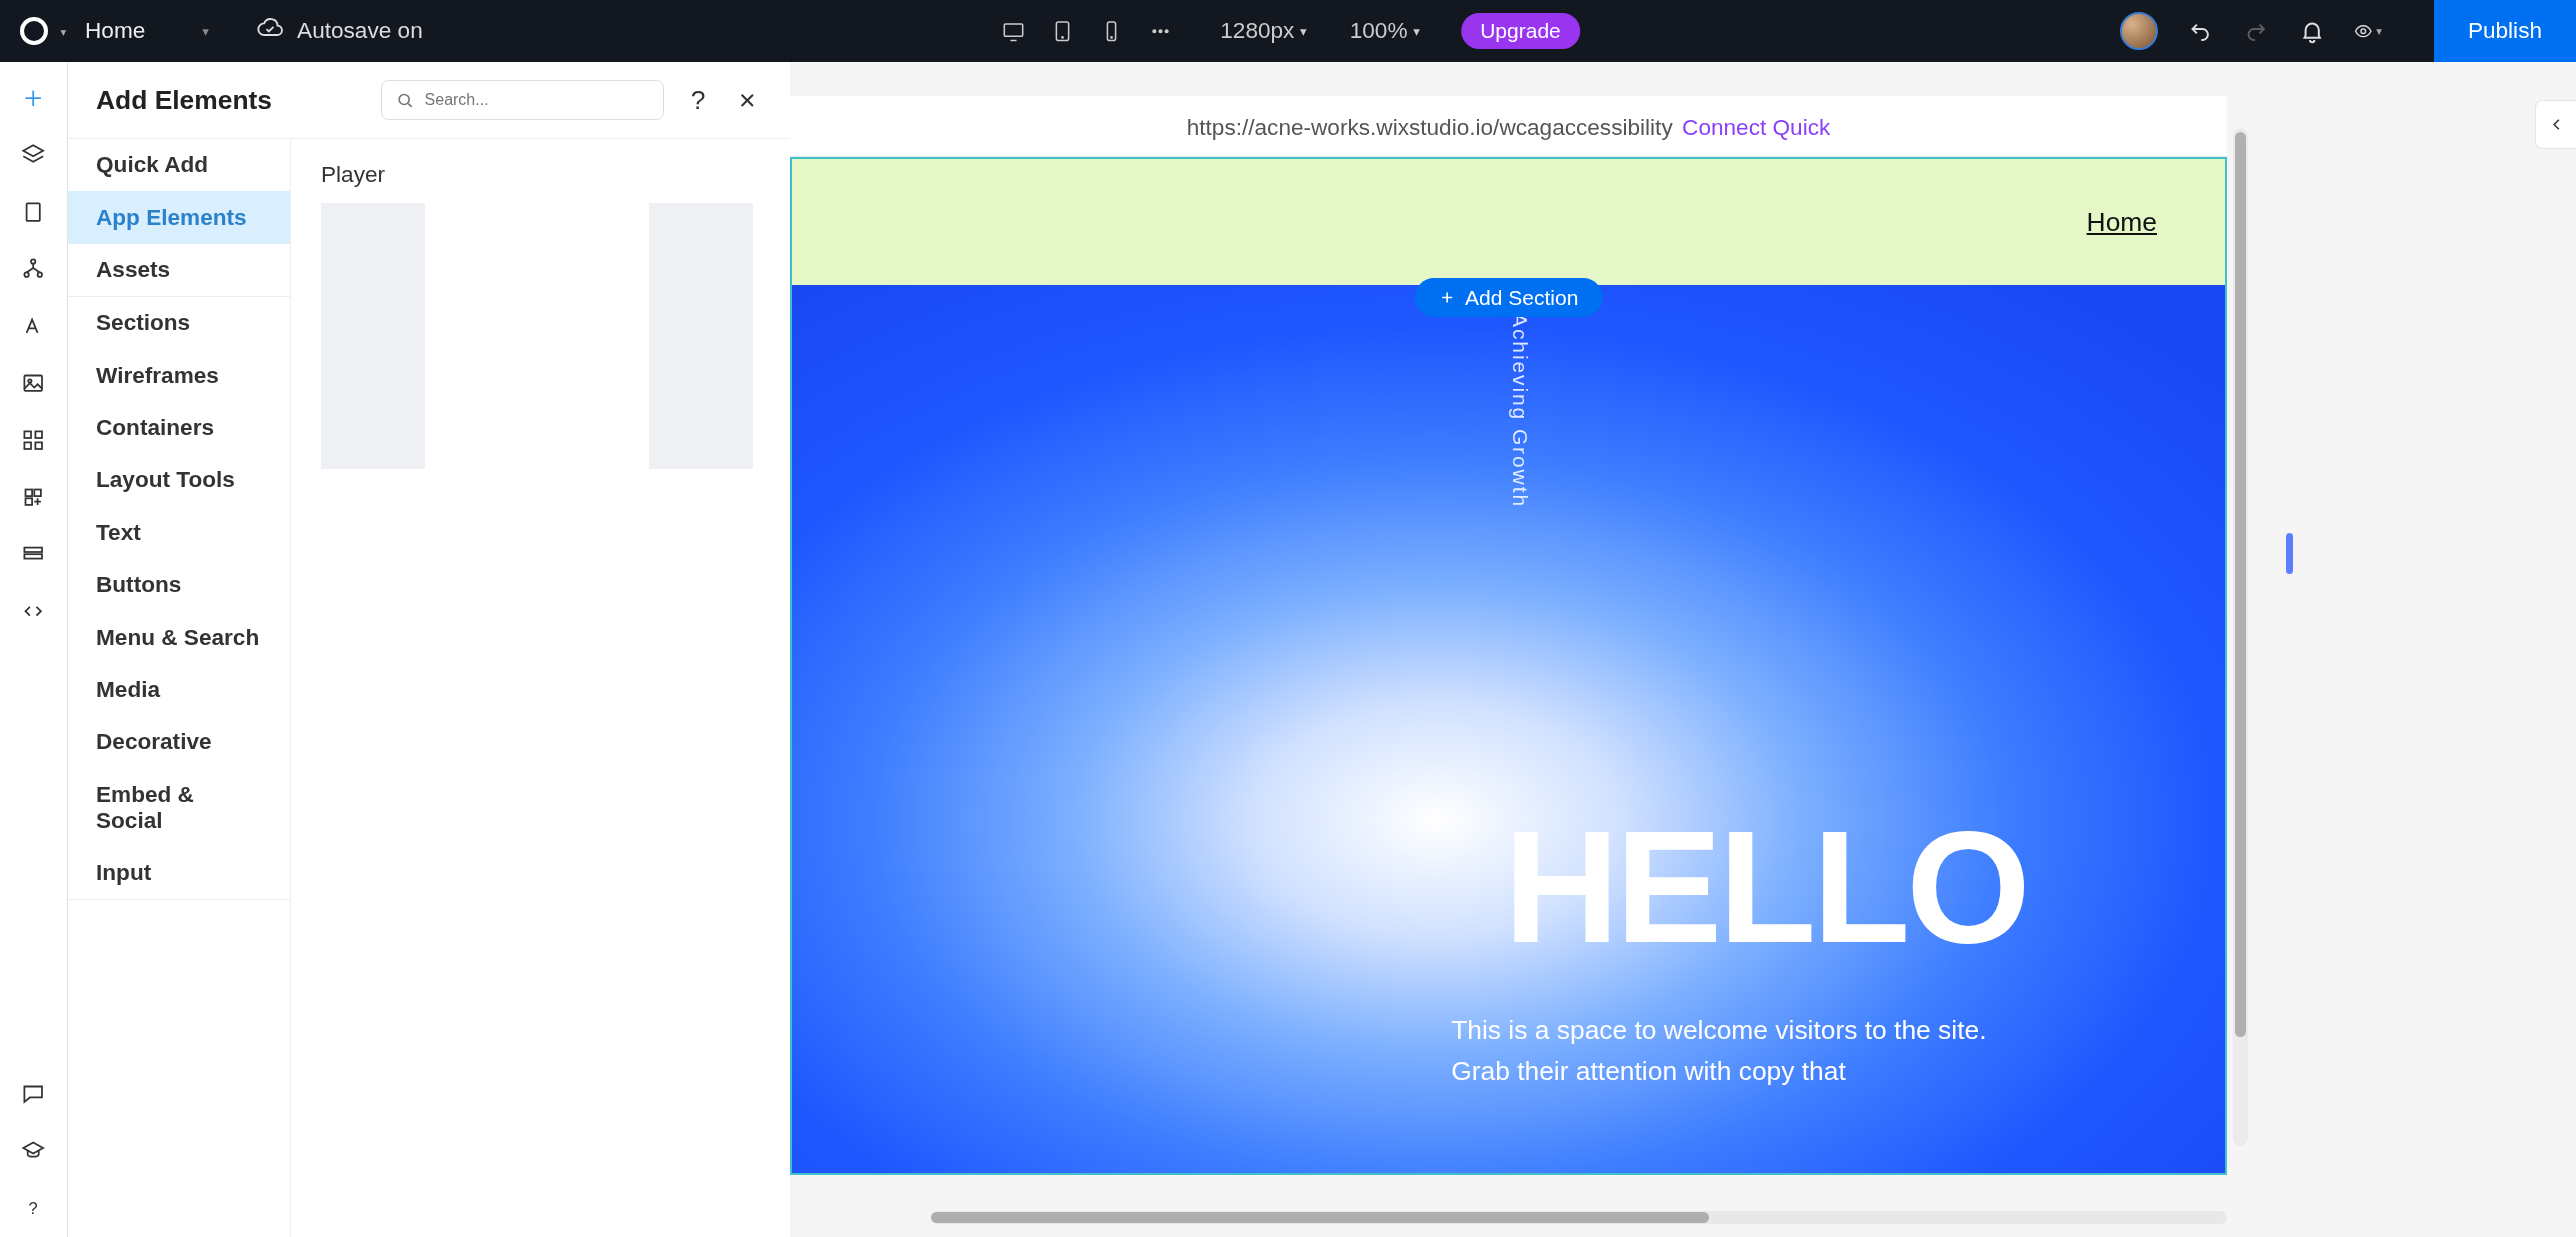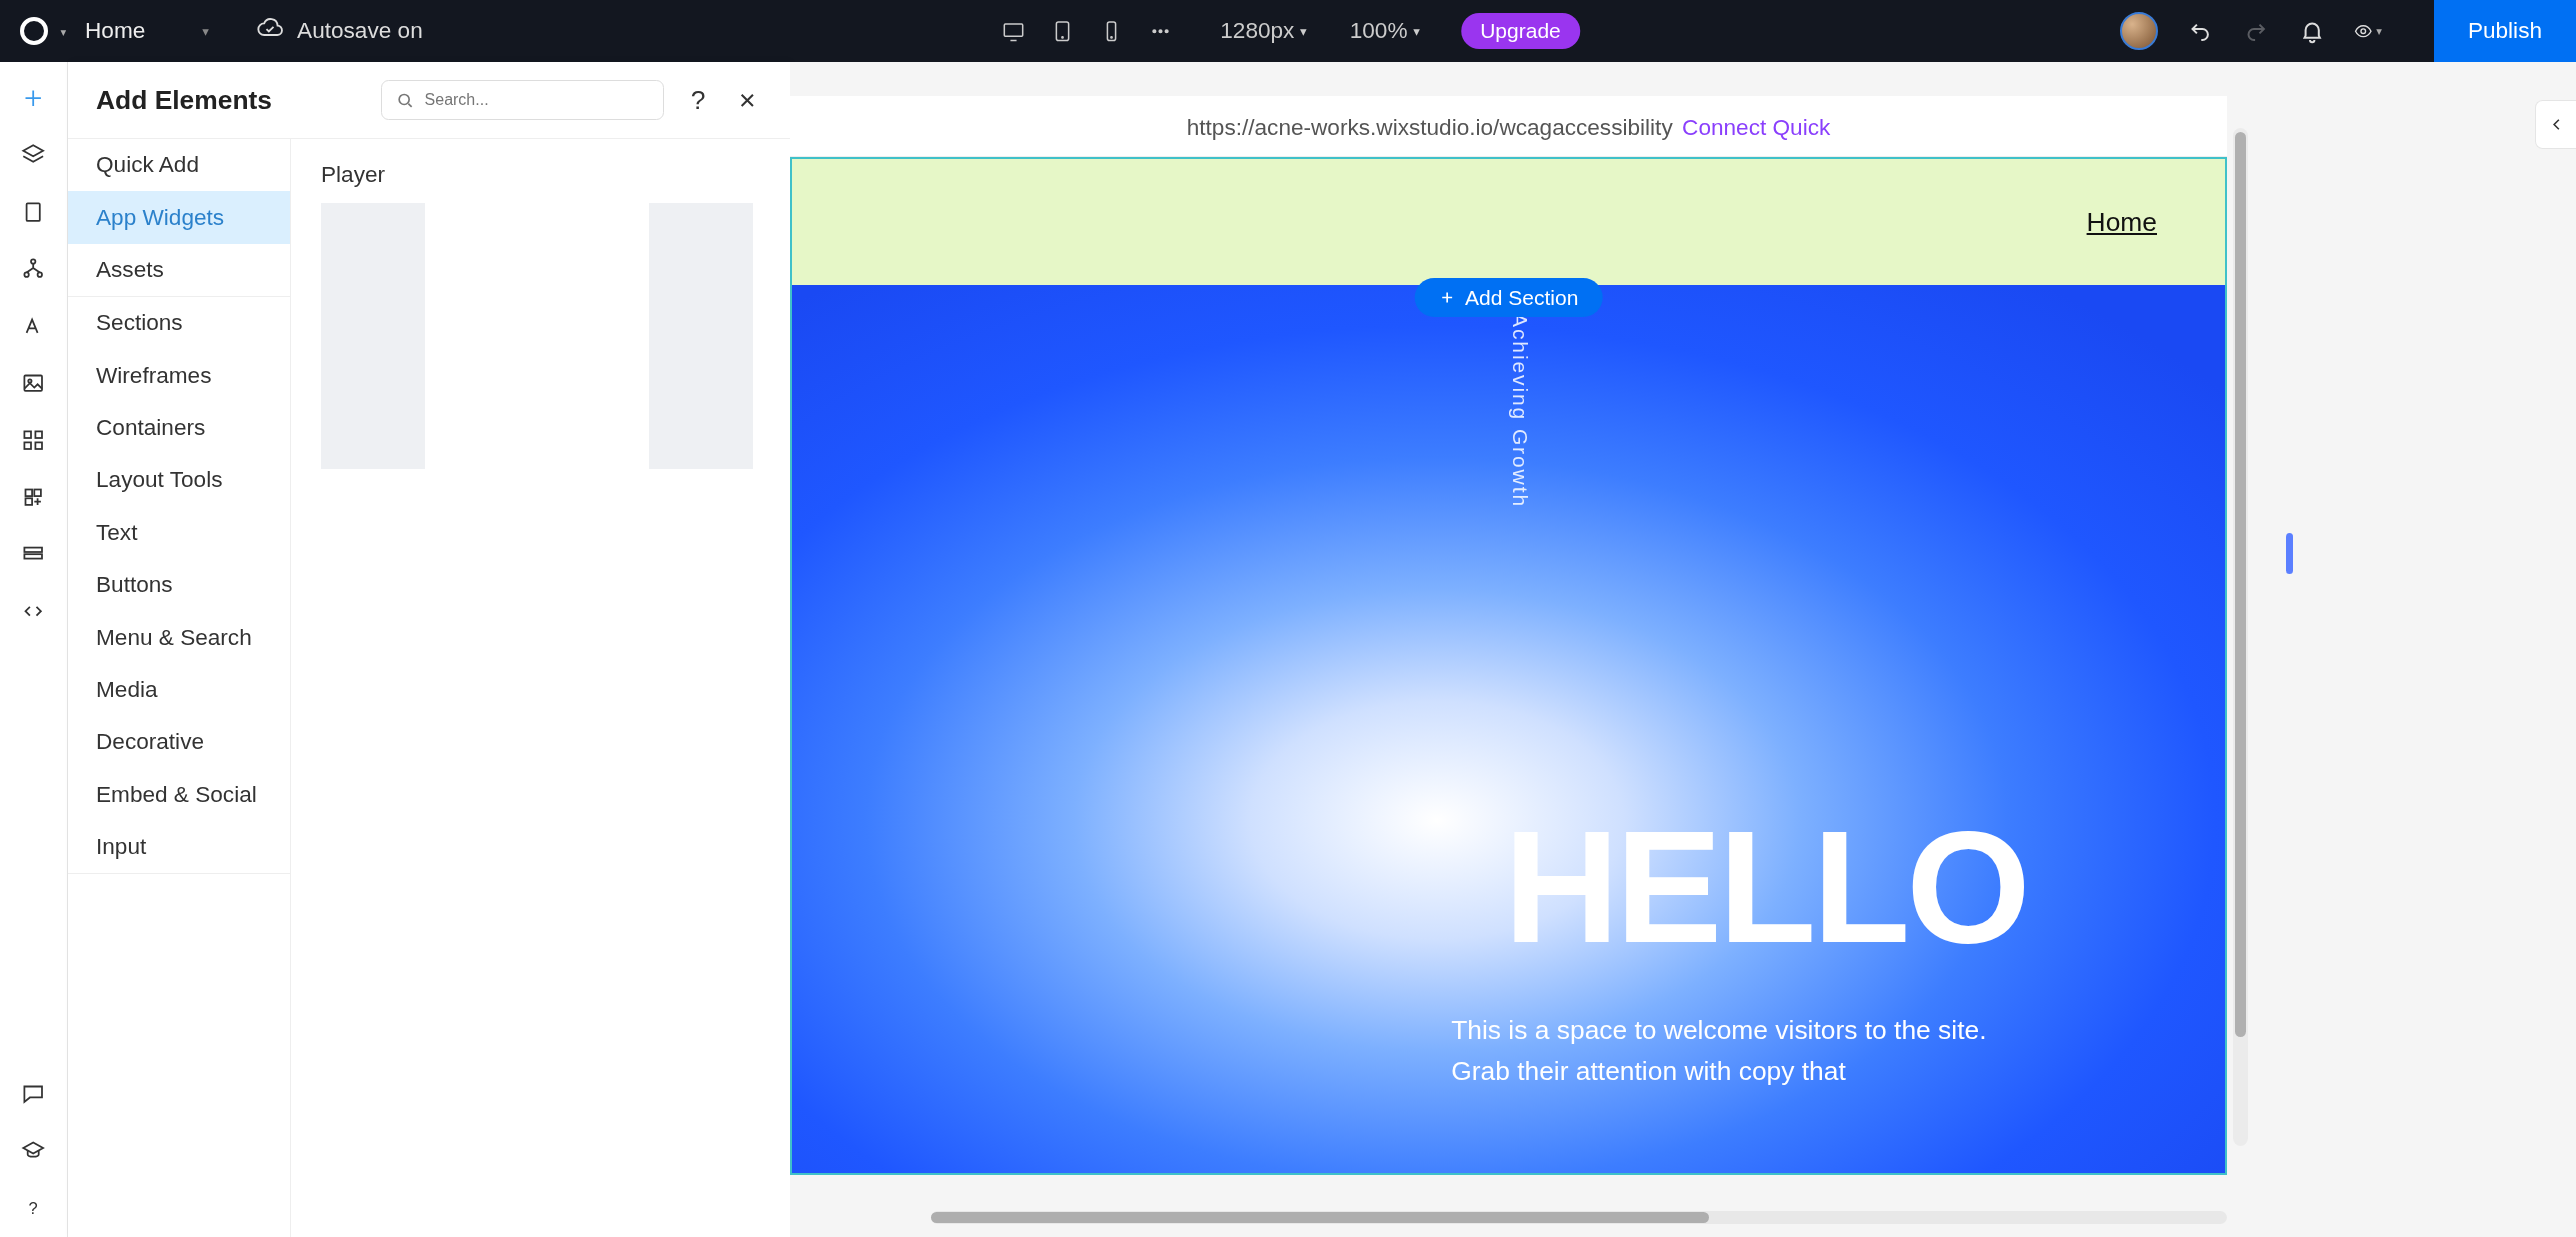--- a/index.html
+++ b/index.html
@@ -36,21 +36,21 @@
 .add-panel { position:absolute; top:62px; left:68px; width:722px; bottom:0; background:#fff; display:flex; flex-direction:column; box-shadow: 1.9px 0 7.5px rgba(0,0,0,0.06); }
 .panel-header { height:77px; display:flex; align-items:center; padding:0 28px; border-bottom:0.9px solid #eee; gap:19px; }
 .panel-title { font-size:26.4px; font-weight:700; color:#222; flex:0 0 auto; margin-right:auto; }
 .search { display:flex; align-items:center; gap:9.4px; border:0.9px solid #ddd; border-radius:7.5px; padding:7.5px 13.2px; width:283px; }
 .search svg { width:22.6px; height:22.6px; stroke:#777; fill:none; stroke-width:2; }
 .search input { border:none; outline:none; font-size:16px; color:#555; width:100%; }
 .hdr-icon { width:30px; height:30px; display:flex; align-items:center; justify-content:center; color:#333; font-size:26.4px; }
 .hdr-icon svg { width:22.6px; height:22.6px; stroke:#333; stroke-width:2.2; fill:none; }
 
 .panel-body { flex:1; display:flex; overflow:hidden; }
-.cat-col { width:223px; border-right:0.9px solid #eee; overflow-y:auto; }
+.cat-col { width:223px; border-right:0.9px solid #eee; overflow-y:auto;font-weight:bold; }
 .cat-group { border-bottom:0.9px solid #eee; padding:0; }
 .cat-item { padding:13.2px 28px; font-size:22.6px; color:#333; cursor:pointer; }
 .cat-item.selected { background:#daeffe; color:#2b81cb; }
 .preview-col { flex:1; padding:22.6px 30px; }
 .preview-label { font-size:22.6px; color:#333; margin-bottom:15px; }
 .preview-box { width:432px; height:266px; background:#eef0f3; border-radius:3.8px; display:flex; }
 .preview-box .a { width:104px; background:#eef0f3; }
 .preview-box .b { flex:1; background:#fff; }
 .preview-box .c { width:104px; background:#eef0f3; }
 
@@ -270,21 +270,21 @@
     <div class="hdr-icon">
         <svg viewBox="0 0 24 24">
           <path d="M6 6l12 12M18 6L6 18"></path>
         </svg>
       </div>
   </div>
   <div class="panel-body">
     <div class="cat-col">
       <div class="cat-group">
         <div class="cat-item">Quick Add</div>
-        <div class="cat-item selected">App Widgets</div>
+        <div class="cat-item selected">App Elements</div>
         <div class="cat-item">Assets</div>
       </div>
       <div class="cat-group">
         <div class="cat-item">Sections</div>
         <div class="cat-item">Wireframes</div>
         <div class="cat-item">Containers</div>
         <div class="cat-item">Layout Tools</div>
         <div class="cat-item">Text</div>
         <div class="cat-item">Buttons</div>
         <div class="cat-item">Menu &amp; Search</div>

